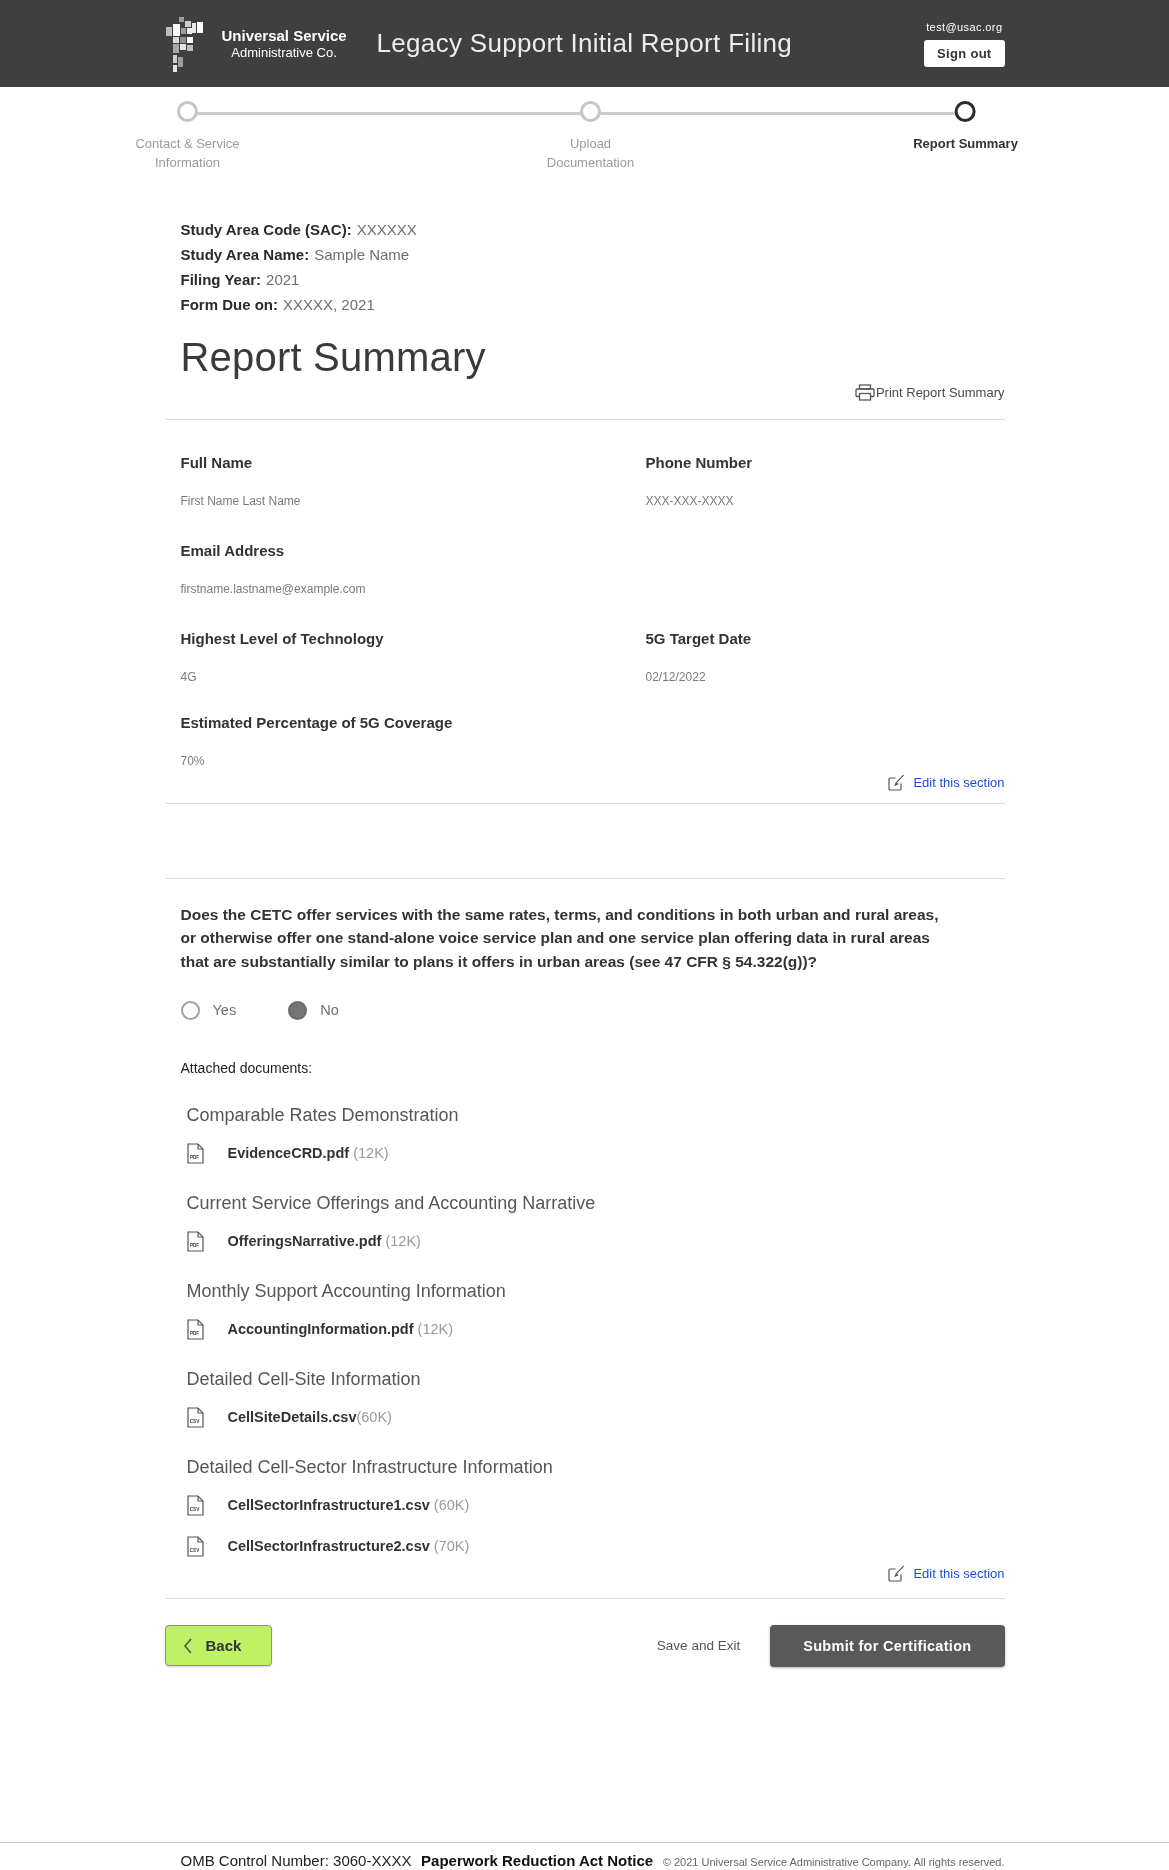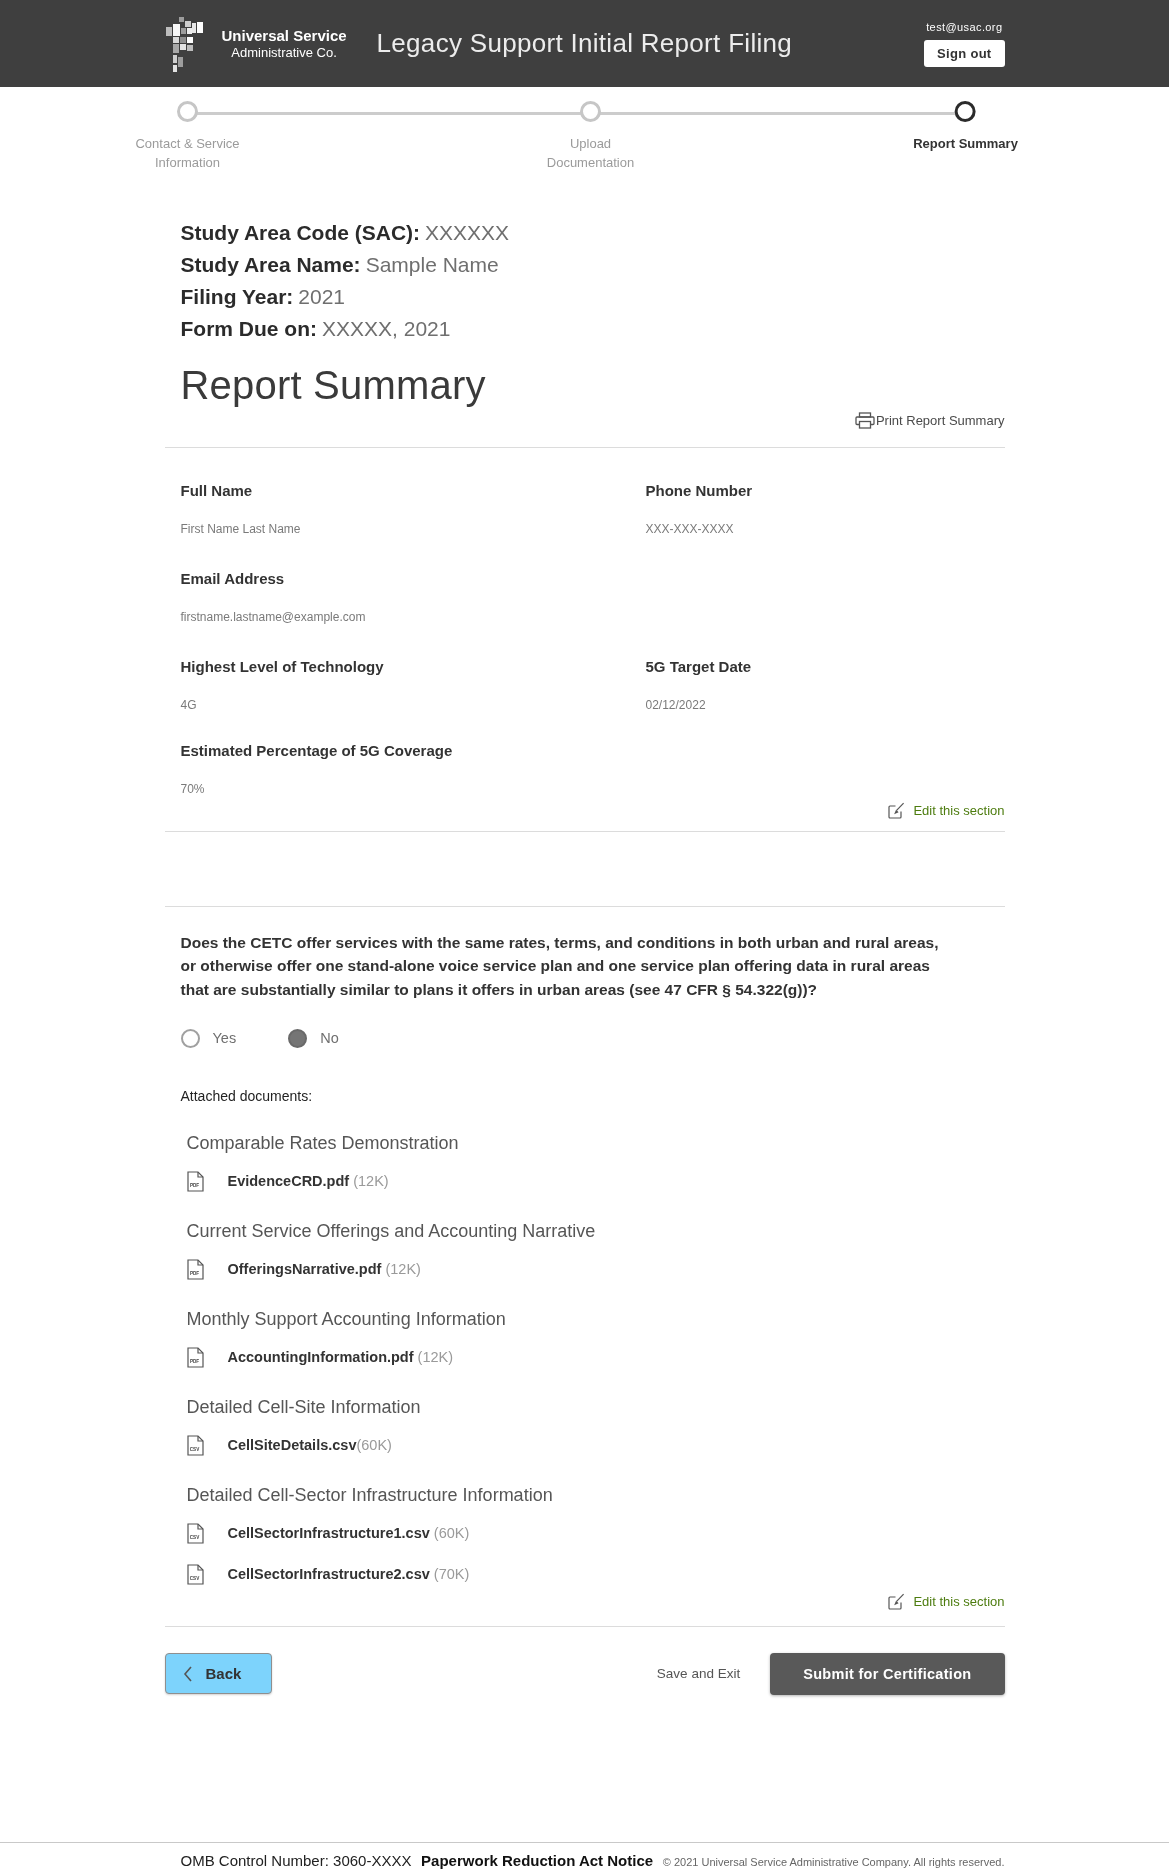--- a/index.html
+++ b/index.html
@@ -34,55 +34,55 @@
   .step-circle{width:21px;height:21px;border-radius:50%;background:#fff;border:3px solid #c6c6c6;margin:0 auto;position:relative;z-index:2;}
   .step.active .step-circle{border-color:#2b2b2b;}
   .step-label{margin-top:13px;font-size:13px;color:#9b9b9b;width:130px;line-height:1.45;margin-left:auto;margin-right:auto;}
   .step.active .step-label{color:#333;font-weight:bold;white-space:nowrap;width:auto;}
   
   .container{width:840px;margin:0 auto;}
   .pad{padding-left:16px;padding-right:16px;}
   hr{border:none;border-top:1px solid var(--divider);margin:0;}
   
   .study-info{margin-top:34px;}
-  .study-line{font-size:21px;margin-bottom:8px;}
+  .study-line{font-size:15px;margin-bottom:8px;}
   .study-label{font-weight:bold;color:#2b2b2b;}
   .study-value{color:#6f6f6f;margin-left:5px;}
   
   .page-title{font-size:40px;font-weight:300;color:#3a3a3a;margin-top:22px;letter-spacing:.2px;}
   .print-row{display:flex;justify-content:flex-end;align-items:center;gap:1px;font-size:13px;color:#4a4a4a;margin-top:4px;cursor:pointer;}
   .hr-top{margin-top:18px;}
   
   .frow{display:flex;margin-top:34px;}
   .fcol1{width:465px;}
   .fcol2{flex:1;}
   .flabel{font-size:15px;font-weight:bold;color:#333;}
   .fvalue{font-size:12px;color:#7a7a7a;margin-top:23px;}
-  .edit-row{display:flex;justify-content:flex-end;align-items:center;gap:8px;font-size:13px;color:#4d7c0f;margin-top:6px;cursor:pointer;}
+  .edit-row{display:flex;justify-content:flex-end;align-items:center;gap:8px;font-size:13px;color:#1d4ed8;margin-top:6px;cursor:pointer;}
   .hr-sec1{margin-top:12px;}
   .hr-sec2{margin-top:74px;}
   
   .question{margin-top:24px;font-size:15.5px;font-weight:bold;color:#333;line-height:1.5;max-width:792px;}
   .radio-row{display:flex;align-items:center;gap:52px;margin-top:28px;}
   .radio-opt{display:flex;align-items:center;gap:13px;font-size:14.5px;color:#6f6f6f;cursor:pointer;}
   .radio-circle{width:19px;height:19px;border-radius:50%;border:2px solid #a0a0a0;background:#fff;}
   .radio-circle.selected{background:#757575;border-color:#696969;}
   
   .attached-heading{margin-top:40px;font-size:14px;color:#222;}
   .doc-group{margin-top:29px;padding-left:22px;}
   .doc-title{font-size:18px;color:#565656;}
   .doc-file{display:flex;align-items:center;gap:24px;margin-top:17px;font-size:14.5px;cursor:pointer;}
   .doc-file + .doc-file{margin-top:20px;}
   .fname{font-weight:bold;color:#333;}
   .fsize{color:#9a9a9a;white-space:pre;}
   .edit-row2{margin-top:8px;}
   .hr-bottom{margin-top:16px;}
   
   .btn-row{display:flex;align-items:center;margin-top:26px;}
-  .back-btn{display:flex;align-items:center;gap:13px;background:#7dd3fc;border:1px solid #8f8f8f;border-radius:4px;padding:11px 30px 11px 17px;font-size:15px;font-weight:bold;color:#333;cursor:pointer;font-family:inherit;box-shadow:0 1px 2px rgba(0,0,0,.18);}
+  .back-btn{display:flex;align-items:center;gap:13px;background:#bef264;border:1px solid #8f8f8f;border-radius:4px;padding:11px 30px 11px 17px;font-size:15px;font-weight:bold;color:#333;cursor:pointer;font-family:inherit;box-shadow:0 1px 2px rgba(0,0,0,.18);}
   .btn-right{margin-left:auto;display:flex;align-items:center;gap:30px;}
   .save-exit{font-size:13.5px;color:#555;cursor:pointer;}
   .submit-btn{background:var(--submit-bg);color:#fff;font-weight:bold;font-size:14.5px;border:none;border-radius:4px;padding:13px 33px;cursor:pointer;font-family:inherit;letter-spacing:.3px;box-shadow:0 1px 3px rgba(0,0,0,.3);}
   
   .footer{position:absolute;left:0;right:0;top:1842px;border-top:1px solid #c9c9c9;background:#fff;}
   .footer-inner{width:840px;margin:0 auto;display:flex;align-items:baseline;justify-content:space-between;padding-top:9px;}
   .footer-omb{font-size:15px;color:#222;padding-left:16px;}
   .footer-pra{font-size:15px;font-weight:bold;color:#111;cursor:pointer;}
   .footer-copy{font-size:11px;color:#666;}
   svg{display:block;}

